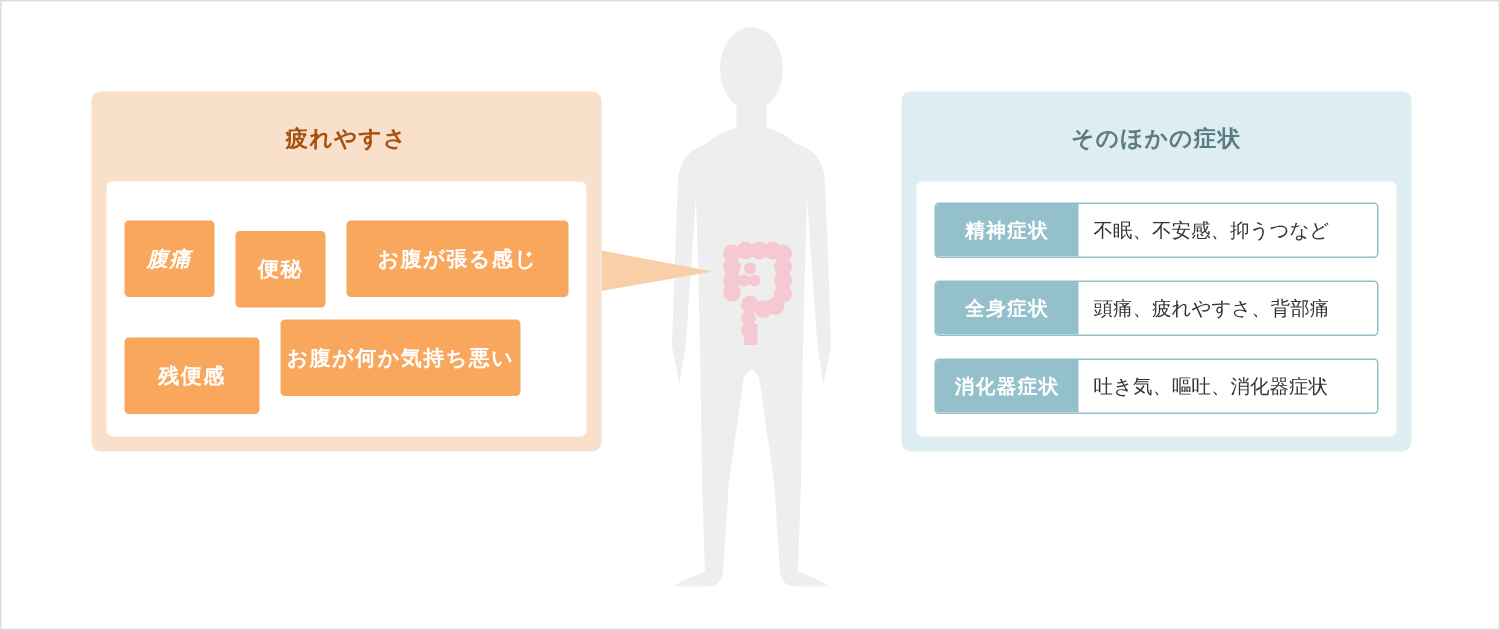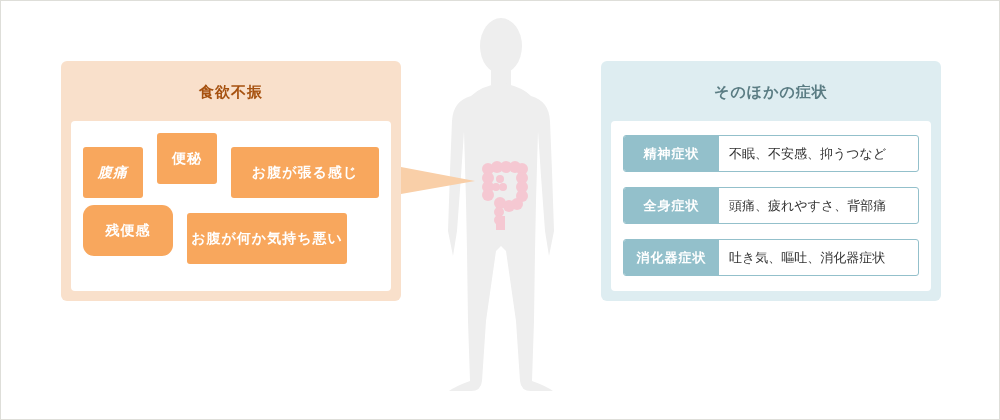--- a/index.html
+++ b/index.html
@@ -61,26 +61,26 @@
         <circle cx="499" cy="178" r="4"></circle>
       <rect x="495" y="215" width="9" height="14"></rect>
     </g>
   </svg>
 
   <svg class="callout" viewBox="400 160 80 40">
     <polygon points="400,166 474,180 400,193" fill="#f9cfa8"></polygon>
   </svg>
 
   <div class="panel panel-left">
-    <div class="panel-title">食欲不振</div>
+    <div class="panel-title">疲れやすさ</div>
     <div class="panel-inner">
       <div class="tag" style="left:12px; top:26px; width:60px;font-style:italic;">腹痛</div>
-      <div class="tag" style="left:86px; top:12px; width:60px;">便秘</div>
+      <div class="tag" style="left:86px; top:33px; width:60px;">便秘</div>
       <div class="tag" style="left:160px; top:26px; width:148px;">お腹が張る感じ</div>
-      <div class="tag" style="left:12px; top:84px; width:90px;border-radius:11px;">残便感</div>
+      <div class="tag" style="left:12px; top:104px; width:90px;">残便感</div>
       <div class="tag" style="left:116px; top:92px; width:160px;">お腹が何か気持ち悪い</div>
     </div>
   </div>
 
   <div class="panel panel-right">
     <div class="panel-title">そのほかの症状</div>
     <div class="panel-inner">
       <div class="row" style="top:66px;">
         <div class="row-label">全身症状</div>
         <div class="row-value">頭痛、疲れやすさ、背部痛</div>

